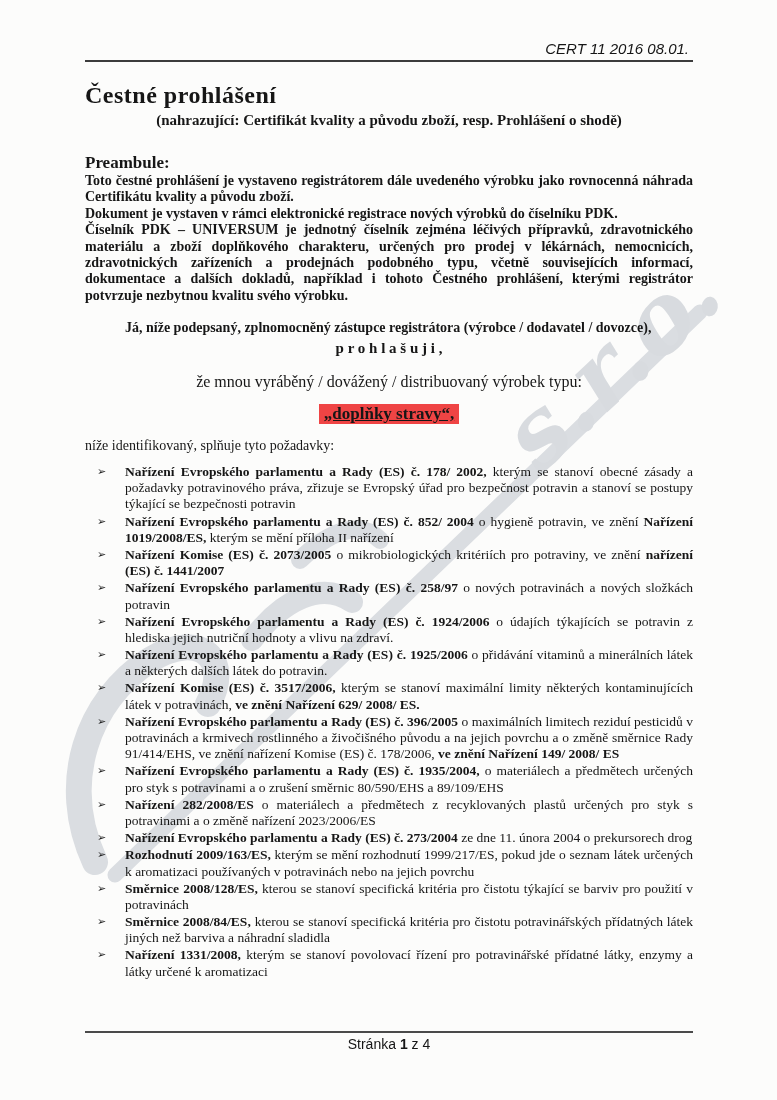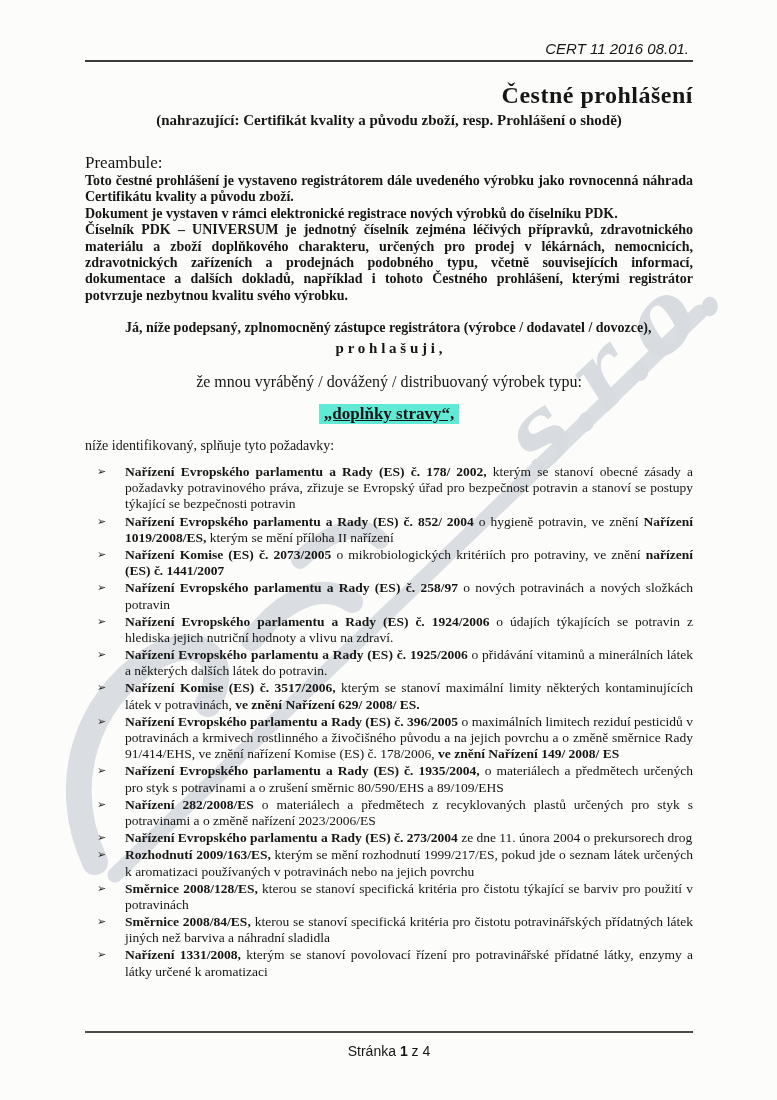--- a/index.html
+++ b/index.html
@@ -21,51 +21,51 @@
     margin-top: 40px;
     text-align: right;
     font-family: "Liberation Sans", sans-serif;
     font-style: italic;
     font-weight: 400;
     font-size: 15px;
     padding: 0 4px 3px 0;
     border-bottom: 2px solid #3c3c3c;
   }
 
-  .title { margin-top: 20px; text-align: right; font-size: 24px; font-weight: 700; letter-spacing: .5px; }
+  .title { margin-top: 20px; text-align: left; font-size: 24px; font-weight: 700; letter-spacing: .5px; }
   .subtitle { margin-top: 3px; text-align: center; font-size: 15px; font-weight: 700; font-family: Liberation Serif, serif; }
 
-  .preambule-heading { margin-top: 24px; font-size: 17px; font-weight: 400; }
+  .preambule-heading { margin-top: 24px; font-size: 17px; font-weight: 700; }
   .preambule p { margin: 0; font-weight: 700; font-size: 14px; line-height: 1.17; text-align: justify; }
 
   .decl-intro { margin-top: 16px; font-size: 14px; text-indent: 40px; font-weight: bold; }
   .decl-verb { margin-top: 4px; text-align: center; font-weight: 700; font-size: 15px; }
   .product-line { margin-top: 16px; font-size: 16px; text-align: center; }
   .product-type-wrap { margin-top: 13px; text-align: center; }
   .product-type {
     display: inline-block; font-size: 17px; font-weight: 700;
-    text-decoration: underline; background: #5eead4; padding: 0 5px;
+    text-decoration: underline; background: #ef4444; padding: 0 5px;
   }
   .req-line { margin-top: 14px; font-size: 14px; }
 
   .req-list { list-style: none; margin: 10px 0 0 0; padding: 0 0 0 12px; }
   .req-list li {
     position: relative; padding-left: 28px;
     font-size: 13.5px; line-height: 1.2;
     text-align: justify; margin: 0 0 1px 0;
   }
   .req-list .bullet { position: absolute; left: 0; top: 1px; font-size: 11px; color: #1c1c1c; }
 
   .doc-footer {
     position: absolute; left: 85px; width: 608px; top: 1031px; z-index: 1;
     border-top: 2px solid #4a4a4a;
     text-align: center;
     font-family: "Liberation Sans", sans-serif;
     font-size: 14px;
-    padding-top: 10px;
+    padding-top: 3px;
   }
 </style>
 </head>
 <body>
 
 <div class="watermark-layer">
   <svg width="777" height="1100" viewBox="0 0 777 1100" xmlns="http://www.w3.org/2000/svg">
     <g fill="none" stroke="#dadde1" stroke-linecap="round">
       <path d="M 115 875 L 700 312" stroke-width="15"></path>
       <path d="M 95 862 C 58 782, 88 700, 150 660 C 202 628, 232 662, 208 704" stroke-width="26"></path>

